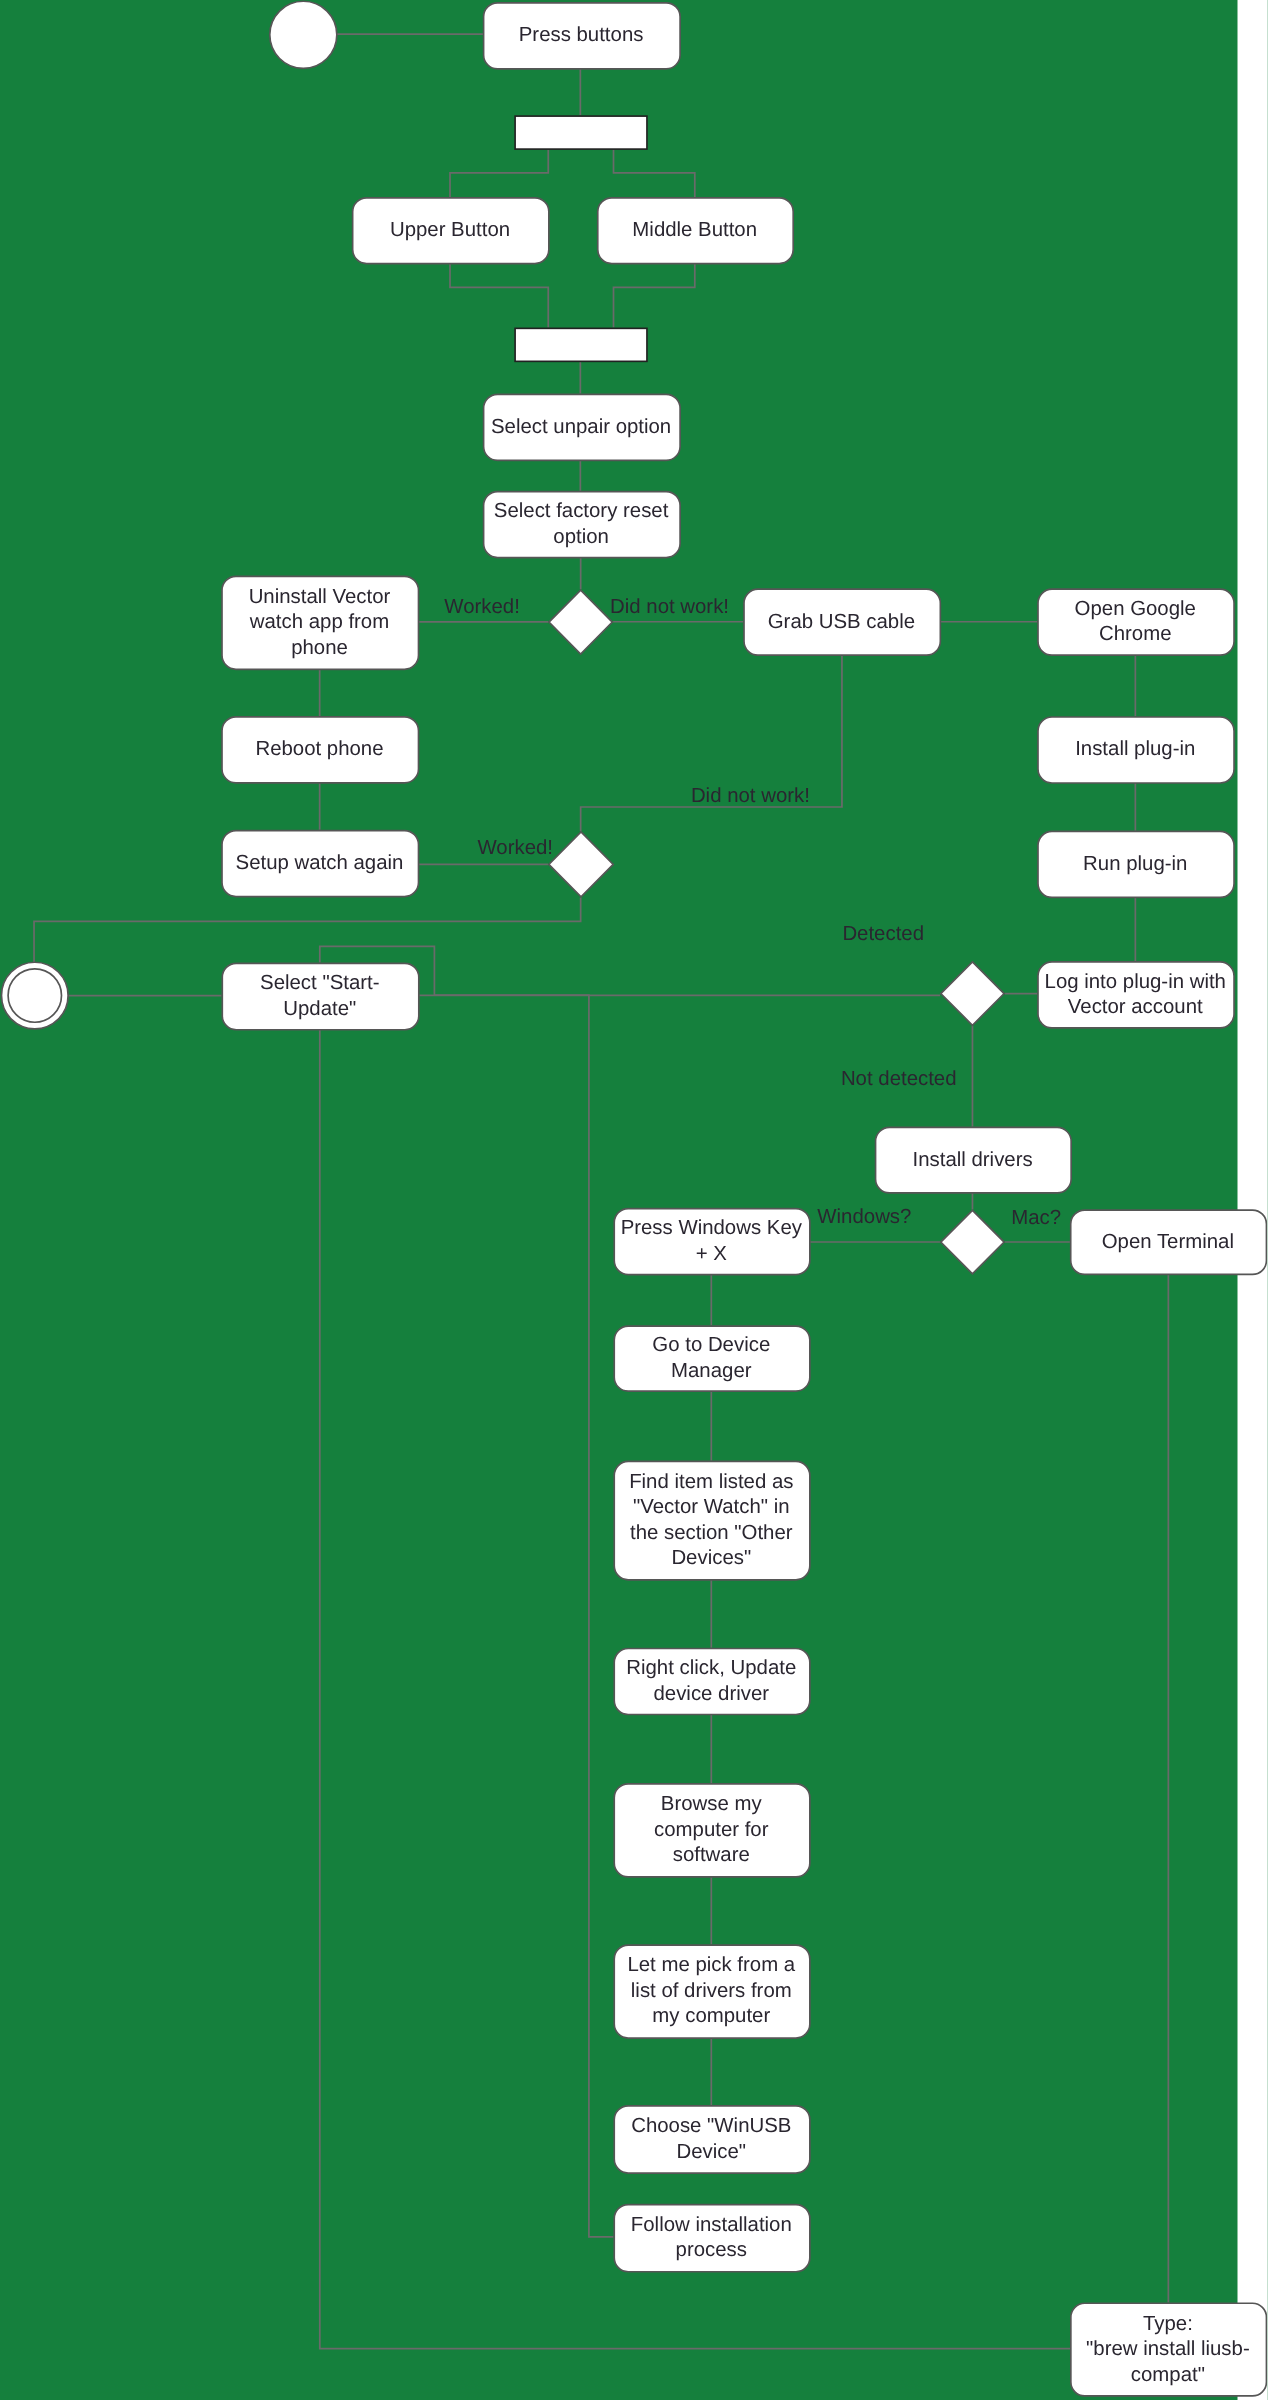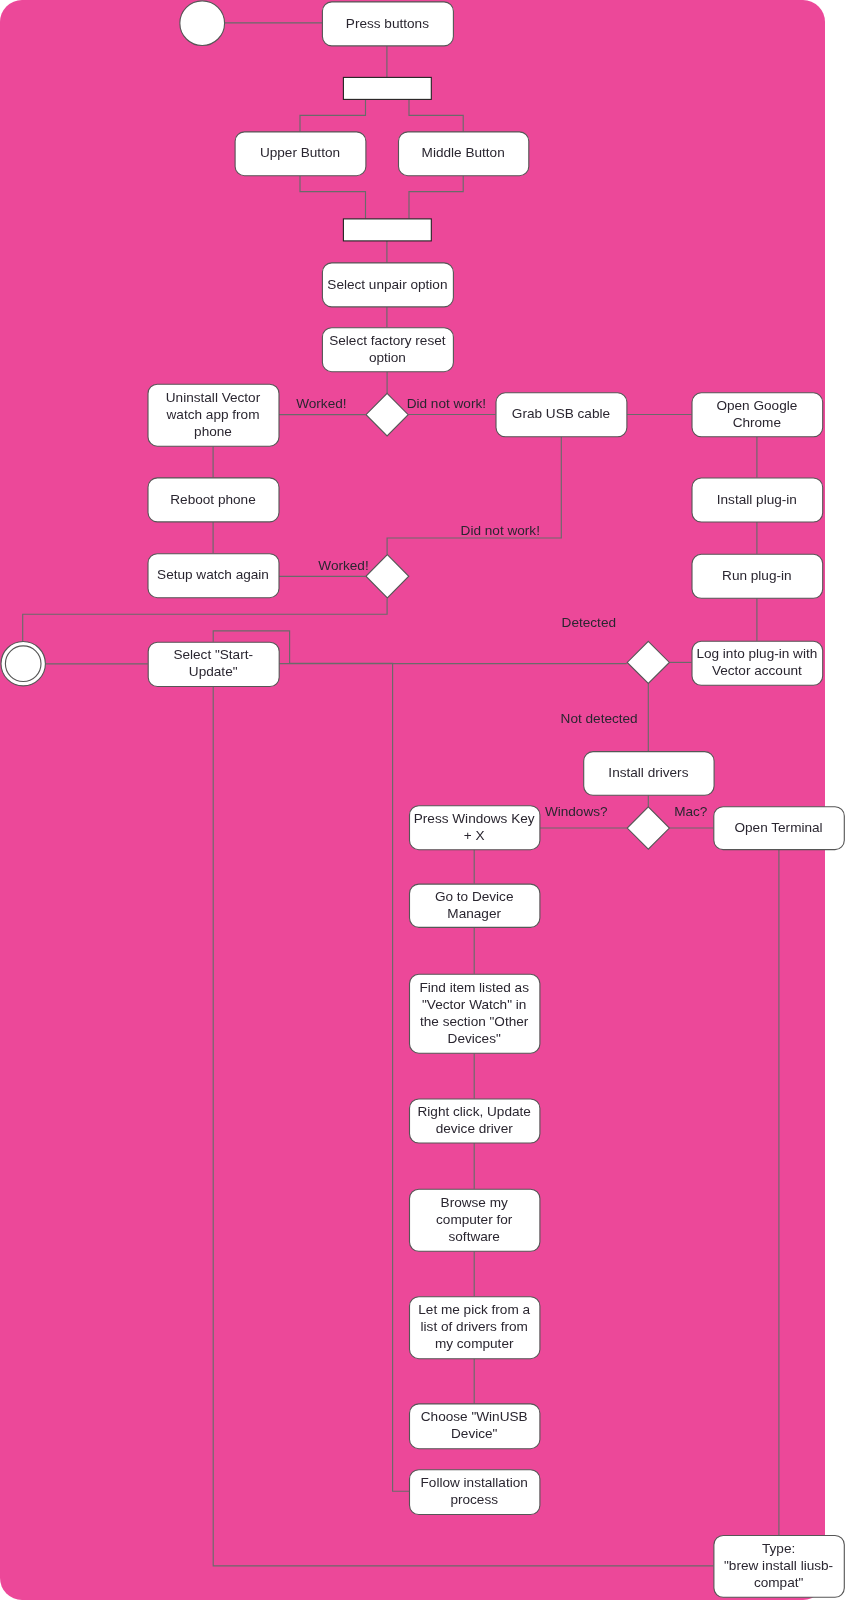--- a/index.html
+++ b/index.html
@@ -1,20 +1,20 @@
 <!DOCTYPE html>
 <html><head>
 <meta charset="utf-8">
 <title>Vector Watch troubleshooting flowchart</title>
 <style>
   html,body{margin:0;padding:0;background:#ffffff;}
   body{width:845px;height:1600px;overflow:hidden;
        font-family:"Liberation Sans",sans-serif;
        -webkit-font-smoothing:antialiased;}
-  #diagram{position:relative;width:825px;height:1600px;background:#ec4899;border-radius:22px;}
+  #diagram{position:relative;width:825px;height:1600px;background:#15803d;}
   svg#flow{position:absolute;left:0;top:0;width:845px;height:1600px;display:block;}
   .node-shape{fill:#ffffff;stroke:#565656;stroke-width:1.12;}
   .bar-shape{fill:#ffffff;stroke:#222222;stroke-width:1.1;}
   .edge{fill:none;stroke:#6a6a6a;stroke-width:1.15;stroke-linecap:butt;stroke-linejoin:miter;}
   .node-label{font-family:"Liberation Sans",sans-serif;font-size:13.6px;
               fill:#2a2630;text-anchor:middle;dominant-baseline:alphabetic;}
   .edge-label{font-family:"Liberation Sans",sans-serif;font-size:13.6px;
               fill:#2a2630;}
 </style>
 </head>

